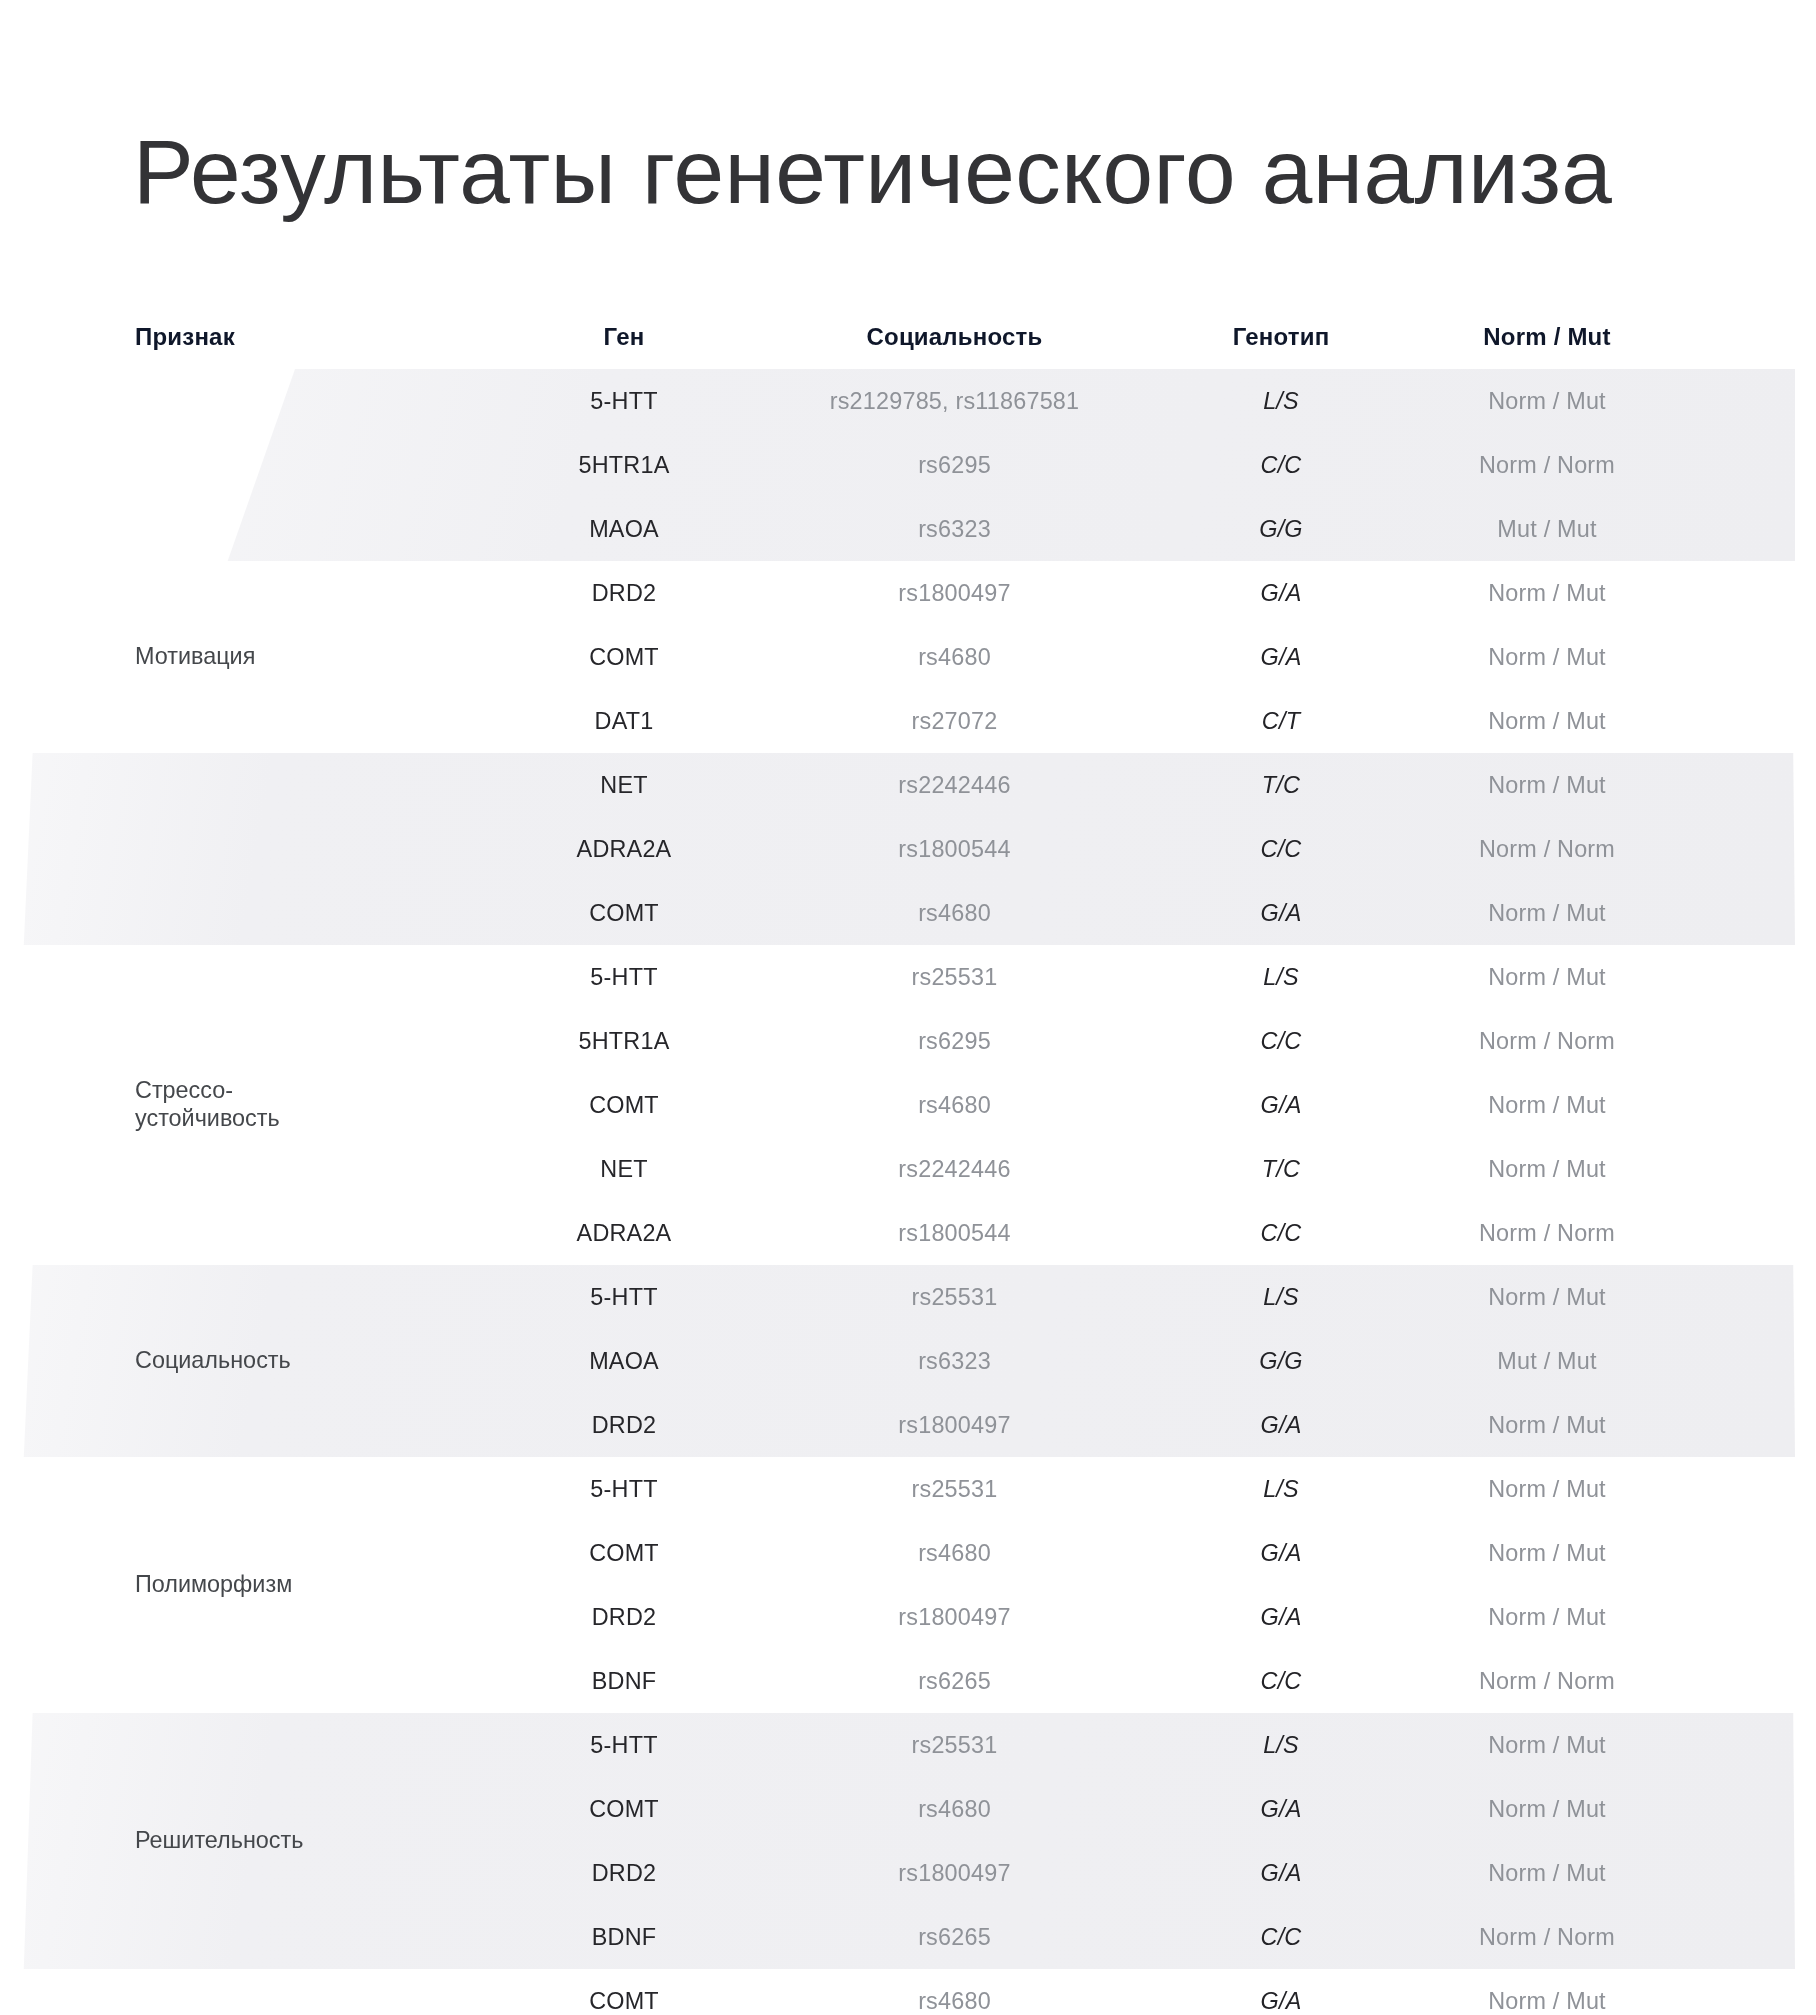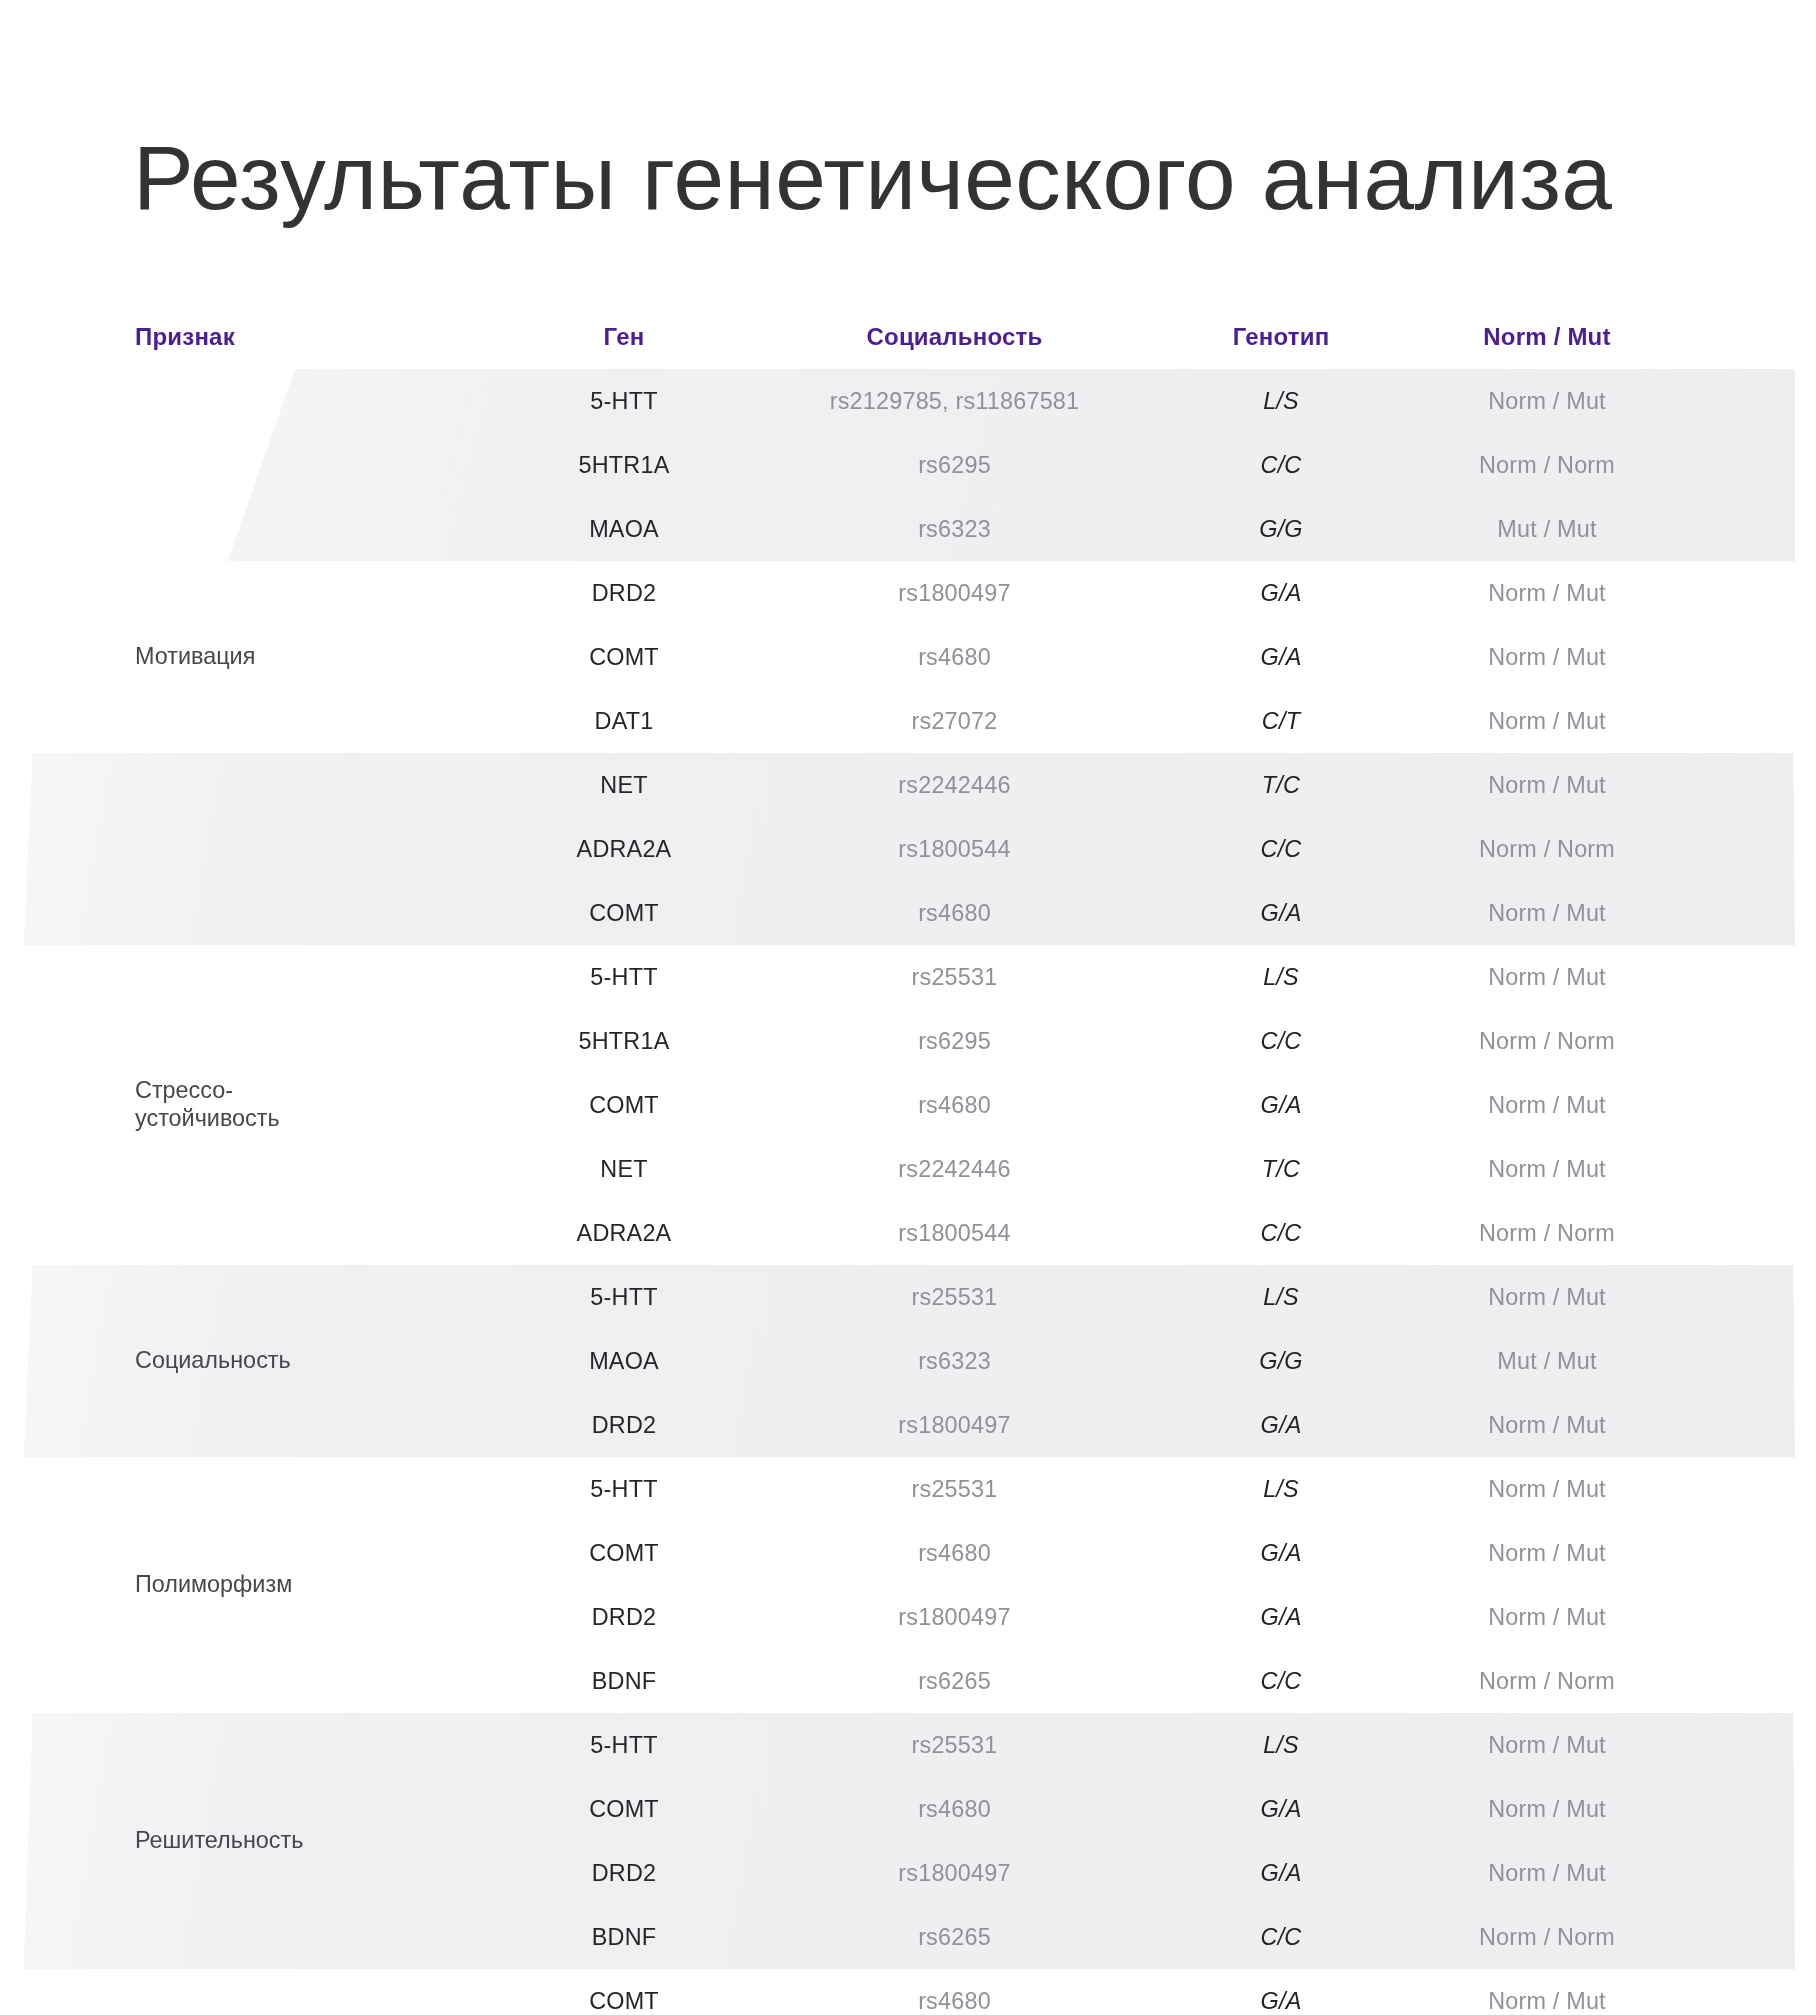--- a/index.html
+++ b/index.html
@@ -1,35 +1,35 @@
 <!DOCTYPE html>
 <html lang="ru" style="font-size:6.4px"><head>
 <meta charset="utf-8">
 <style>
   html,body{margin:0;padding:0;background:#ffffff;}
   body{font-family:"Liberation Sans", sans-serif;}
   .page{position:relative;width:1817px;height:2769px;background:#ffffff;overflow:hidden;}
 
   
   .title{
-    position:absolute;left:133px;top:65px;
+    position:absolute;left:133px;top:59px;
     font-size:91px;line-height:1.15;font-weight:400;
     letter-spacing:0.4px;color:#333336;white-space:nowrap;
   }
 
   
   .gtable{position:absolute;left:22px;right:22px;top:305px;}
   .grid-row,.section{
     display:grid;
     grid-template-columns:461px 282px 379px 274px 258px 1fr;
     grid-auto-rows:64px;
   }
   .hcell{
     display:flex;align-items:center;justify-content:center;
-    font-size:24px;font-weight:700;color:#4c1d95;letter-spacing:0.2px;
+    font-size:24px;font-weight:700;color:#0f172a;letter-spacing:0.2px;
   }
   .hcell.first{justify-content:flex-start;padding-left:113px;}
   .section{position:relative;}
   .section.shaded{
     background:linear-gradient(100deg, rgba(240,240,243,0.55) 0%, #f0f0f3 14%, #eeeef1 100%);
     clip-path:polygon(0.6% 0, 99.9% 0, 100% 100%, 0.1% 100%);
   }
   .section.shaded.sweep{
     background:linear-gradient(105deg, rgba(240,240,243,0) 0%, rgba(240,240,243,0.7) 12%, #f0f0f3 32%, #eeeef1 100%);
     clip-path:polygon(15.4% 0, 100% 0, 100% 100%, 11.6% 100%);

